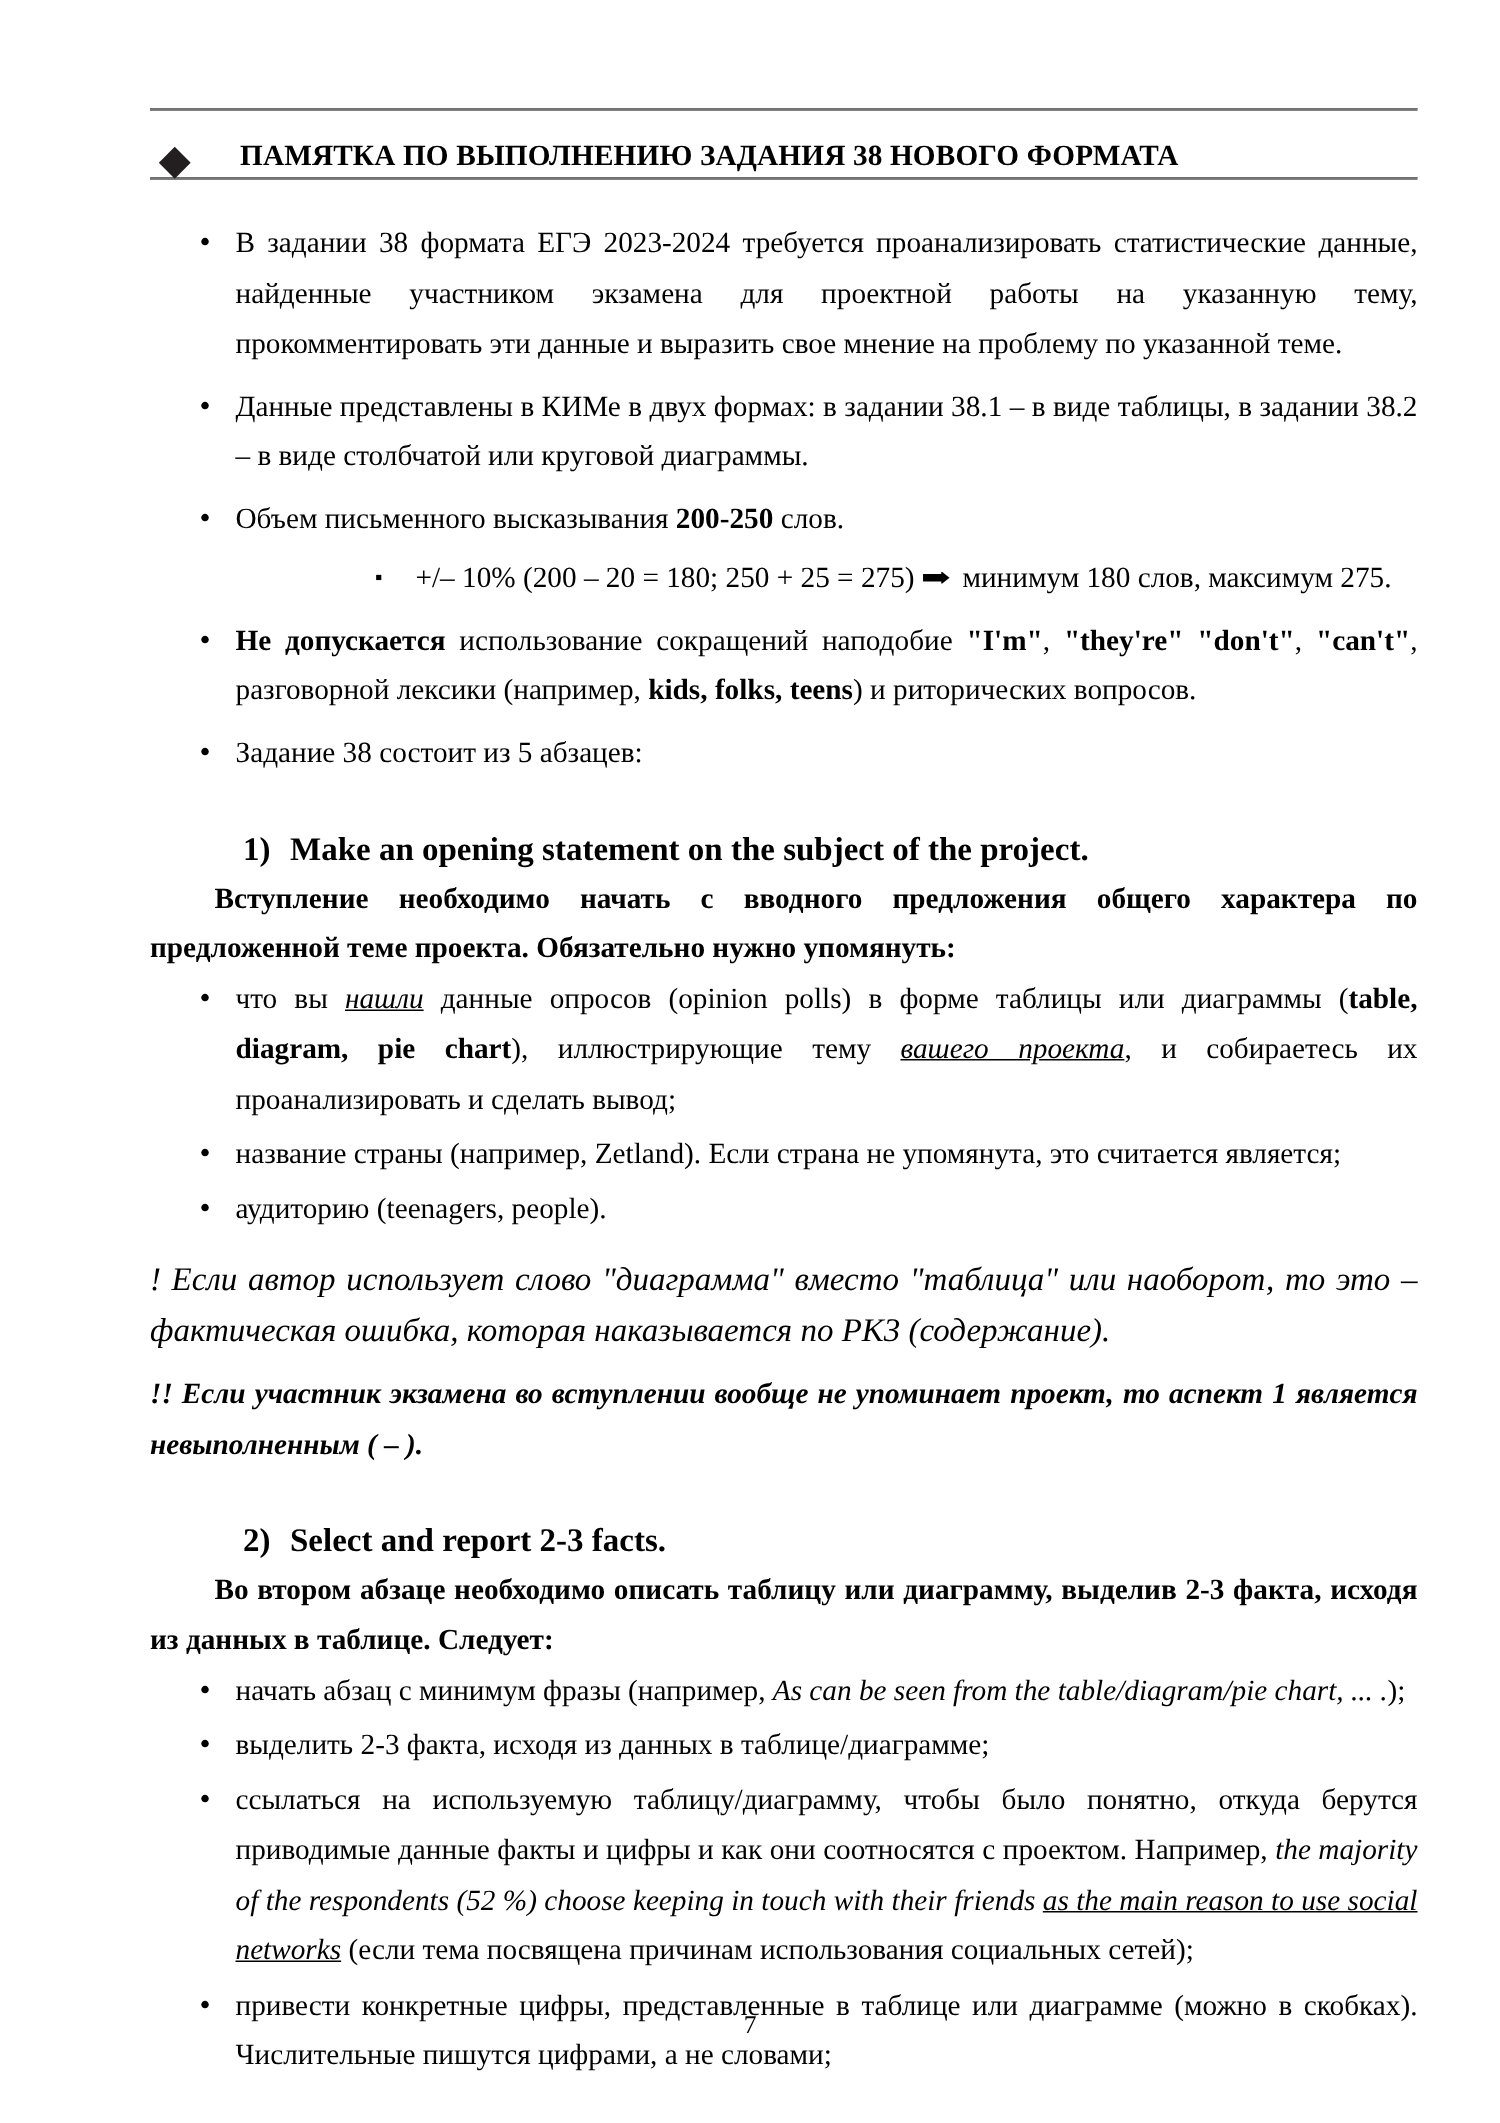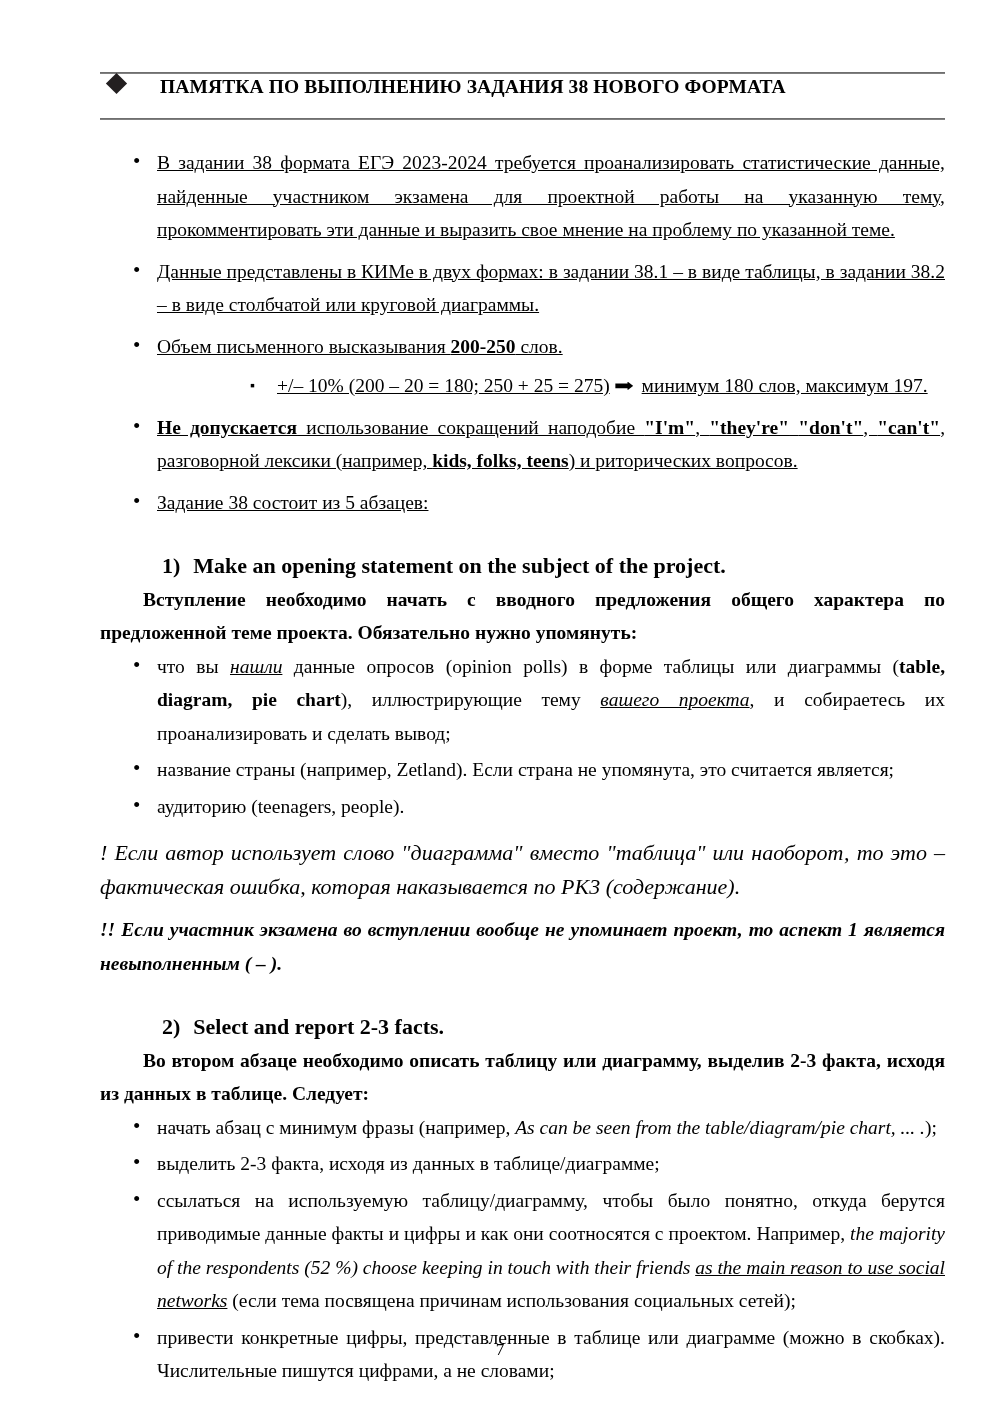--- a/index.html
+++ b/index.html
@@ -37,21 +37,21 @@
   }
   .rule {
     width: 845px;
     height: 2px;
     background: #808080;
     border-top: 1px solid #6f6f6f;
     box-sizing: border-box;
   }
   .header-row {
     display: flex;
-    align-items: flex-start;
+    align-items: flex-end;
     height: 40px;
     padding: 2px 0 2px 0;
     font-family: Liberation Serif, serif;
   }
   .diamond {
     width: 15px;
     height: 15px;
     background: #231f20;
     transform: rotate(45deg);
     margin-left: 9px;
@@ -71,21 +71,20 @@
     line-height: 33.5px;
     text-align: justify;
     text-justify: inter-word;
     font-weight: bold;
   }
 
   ul.lvl1 {
     list-style: none;
     margin: 0;
     padding: 0;
-    text-decoration: underline;
   }
   ul.lvl1 > li {
     position: relative;
     padding-left: 57px;
     margin-bottom: 8px;
     font-size: 19.5px;
     line-height: 33.5px;
     text-align: justify;
   }
   ul.lvl1 > li::before {
@@ -215,21 +214,21 @@
       </li>
 
       <li>
         <span>Данные представлены в КИМе в двух формах: в задании 38.1 – в виде таблицы, в задании 38.2 – в виде столбчатой или круговой диаграммы.</span>
       </li>
 
       <li>
         <span>Объем письменного высказывания </span><b>200-250</b><span> слов.</span>
         <ul class="lvl2">
           <li>
-            <span>+/– 10% (200 – 20 = 180; 250 + 25 = 275)</span><span class="arrow">➡</span><span>минимум 180 слов, максимум 197.</span>
+            <span>+/– 10% (200 – 20 = 180; 250 + 25 = 275)</span><span class="arrow">➡</span><span>минимум 180 слов, максимум 275.</span>
           </li>
         </ul>
       </li>
 
       <li>
         <b>Не допускается</b><span> использование сокращений наподобие </span><b>"I'm"</b><span>, </span><b>"they're"</b><span> </span><b>"don't"</b><span>, </span><b>"can't"</b><span>, разговорной лексики (например, </span><b>kids, folks, teens</b><span>) и риторических вопросов.</span>
       </li>
 
 
       <li>

